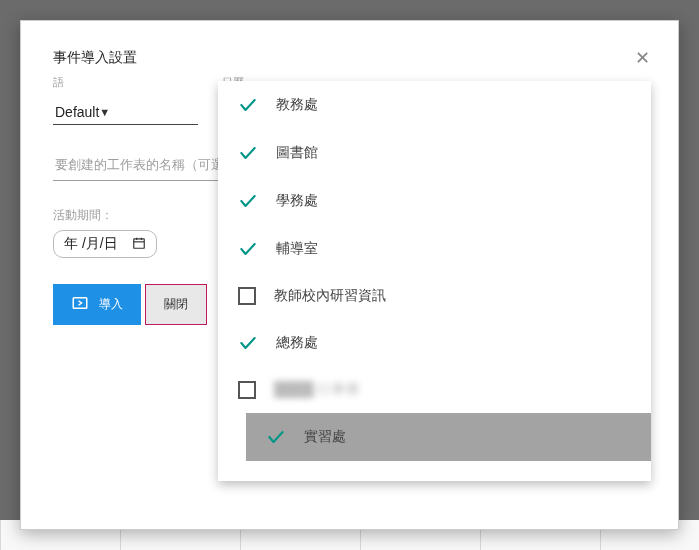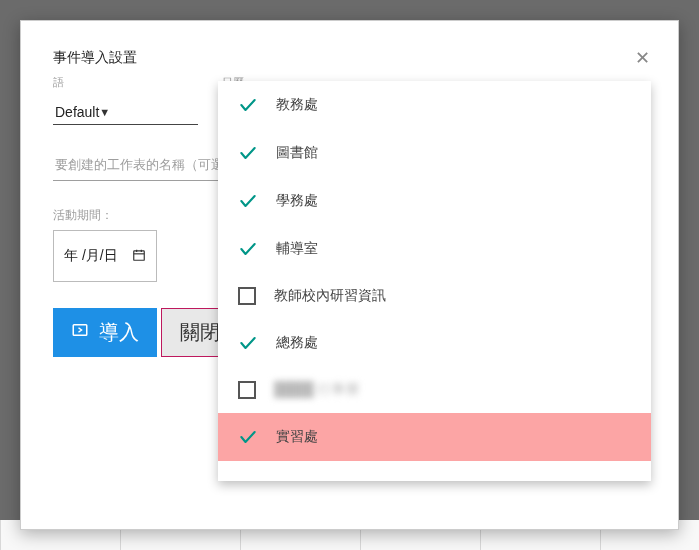--- a/index.html
+++ b/index.html
@@ -37,28 +37,28 @@
     
     .text-input {
       width: 360px; border: none; border-bottom: 1px solid #9e9e9e; padding: 6px 2px 8px;
       font-size: 13px; color: #555; background: transparent;
     }
     .text-input::placeholder { color: #9e9e9e; }
     
     .date-line { display: flex; align-items: center; gap: 8px; }
     .date-label { font-size: 12px; color: #9e9e9e; margin-right: 0; }
     .date-box {
-      border: 1px solid #bbb; padding: 16px 10px; font-size: 14px; color: #222; border-radius: 0;
+      border: 1px solid #bbb; padding: 4px 10px; font-size: 14px; color: #222; border-radius: 10px;
       display: inline-flex; align-items: center; gap: 14px; cursor: pointer;
     }
     .cal-icon svg { width: 14px; height: 14px; }
     
     .button-row { margin-top: 22px; display: flex; gap: 4px; }
     .btn {
-      padding: 10px 18px; font-size: 20px; border: none; cursor: pointer;
+      padding: 10px 18px; font-size: 12px; border: none; cursor: pointer;
       display: inline-flex; align-items: center; gap: 10px;
     }
     .btn-primary { background: #1e90e6; color: #fff; }
     .btn-primary .icon svg { width: 18px; height: 18px; stroke: #fff; fill: none; }
     .btn-secondary { background: #e8e8e8; color: #333; border: 1px solid #be185d; }
     
     
     .calendar-field { position: relative; flex: 1; }
     .dropdown-panel {
       position: absolute; top: 6px; left: -4px; width: 433px; height: 400px;
@@ -67,21 +67,21 @@
     }
     .dropdown-scroll { height: 100%; overflow-y: auto; overflow-x: hidden; }
     .dropdown-scroll::-webkit-scrollbar { width: 14px; }
     .dropdown-scroll::-webkit-scrollbar-track { background: #f1f1f1; }
     .dropdown-scroll::-webkit-scrollbar-thumb { background: #c1c1c1; }
     
     .option-item {
       display: flex; align-items: center; gap: 18px; padding: 14px 20px;
       font-size: 14px; color: #444; cursor: pointer;
     }
-    .option-item.hover-state { background: #fca5a5; }
+    .option-item.hover-state { background: #a3a3a3; margin-left: 28px; }
     
     .check-icon { width: 20px; height: 20px; flex-shrink: 0; }
     .check-icon svg { width: 20px; height: 20px; }
     .check-icon.checked svg { stroke: #009688; }
     .checkbox-empty { width: 18px; height: 18px; border: 2px solid #555; flex-shrink: 0; }
     
     .option-text.blurred { filter: blur(3px); color: #bbb; }
     
     .cal-caret { position: absolute; top: 24px; right: -5px; font-size: 11px; color: #333; z-index: 5; }
   </style>

